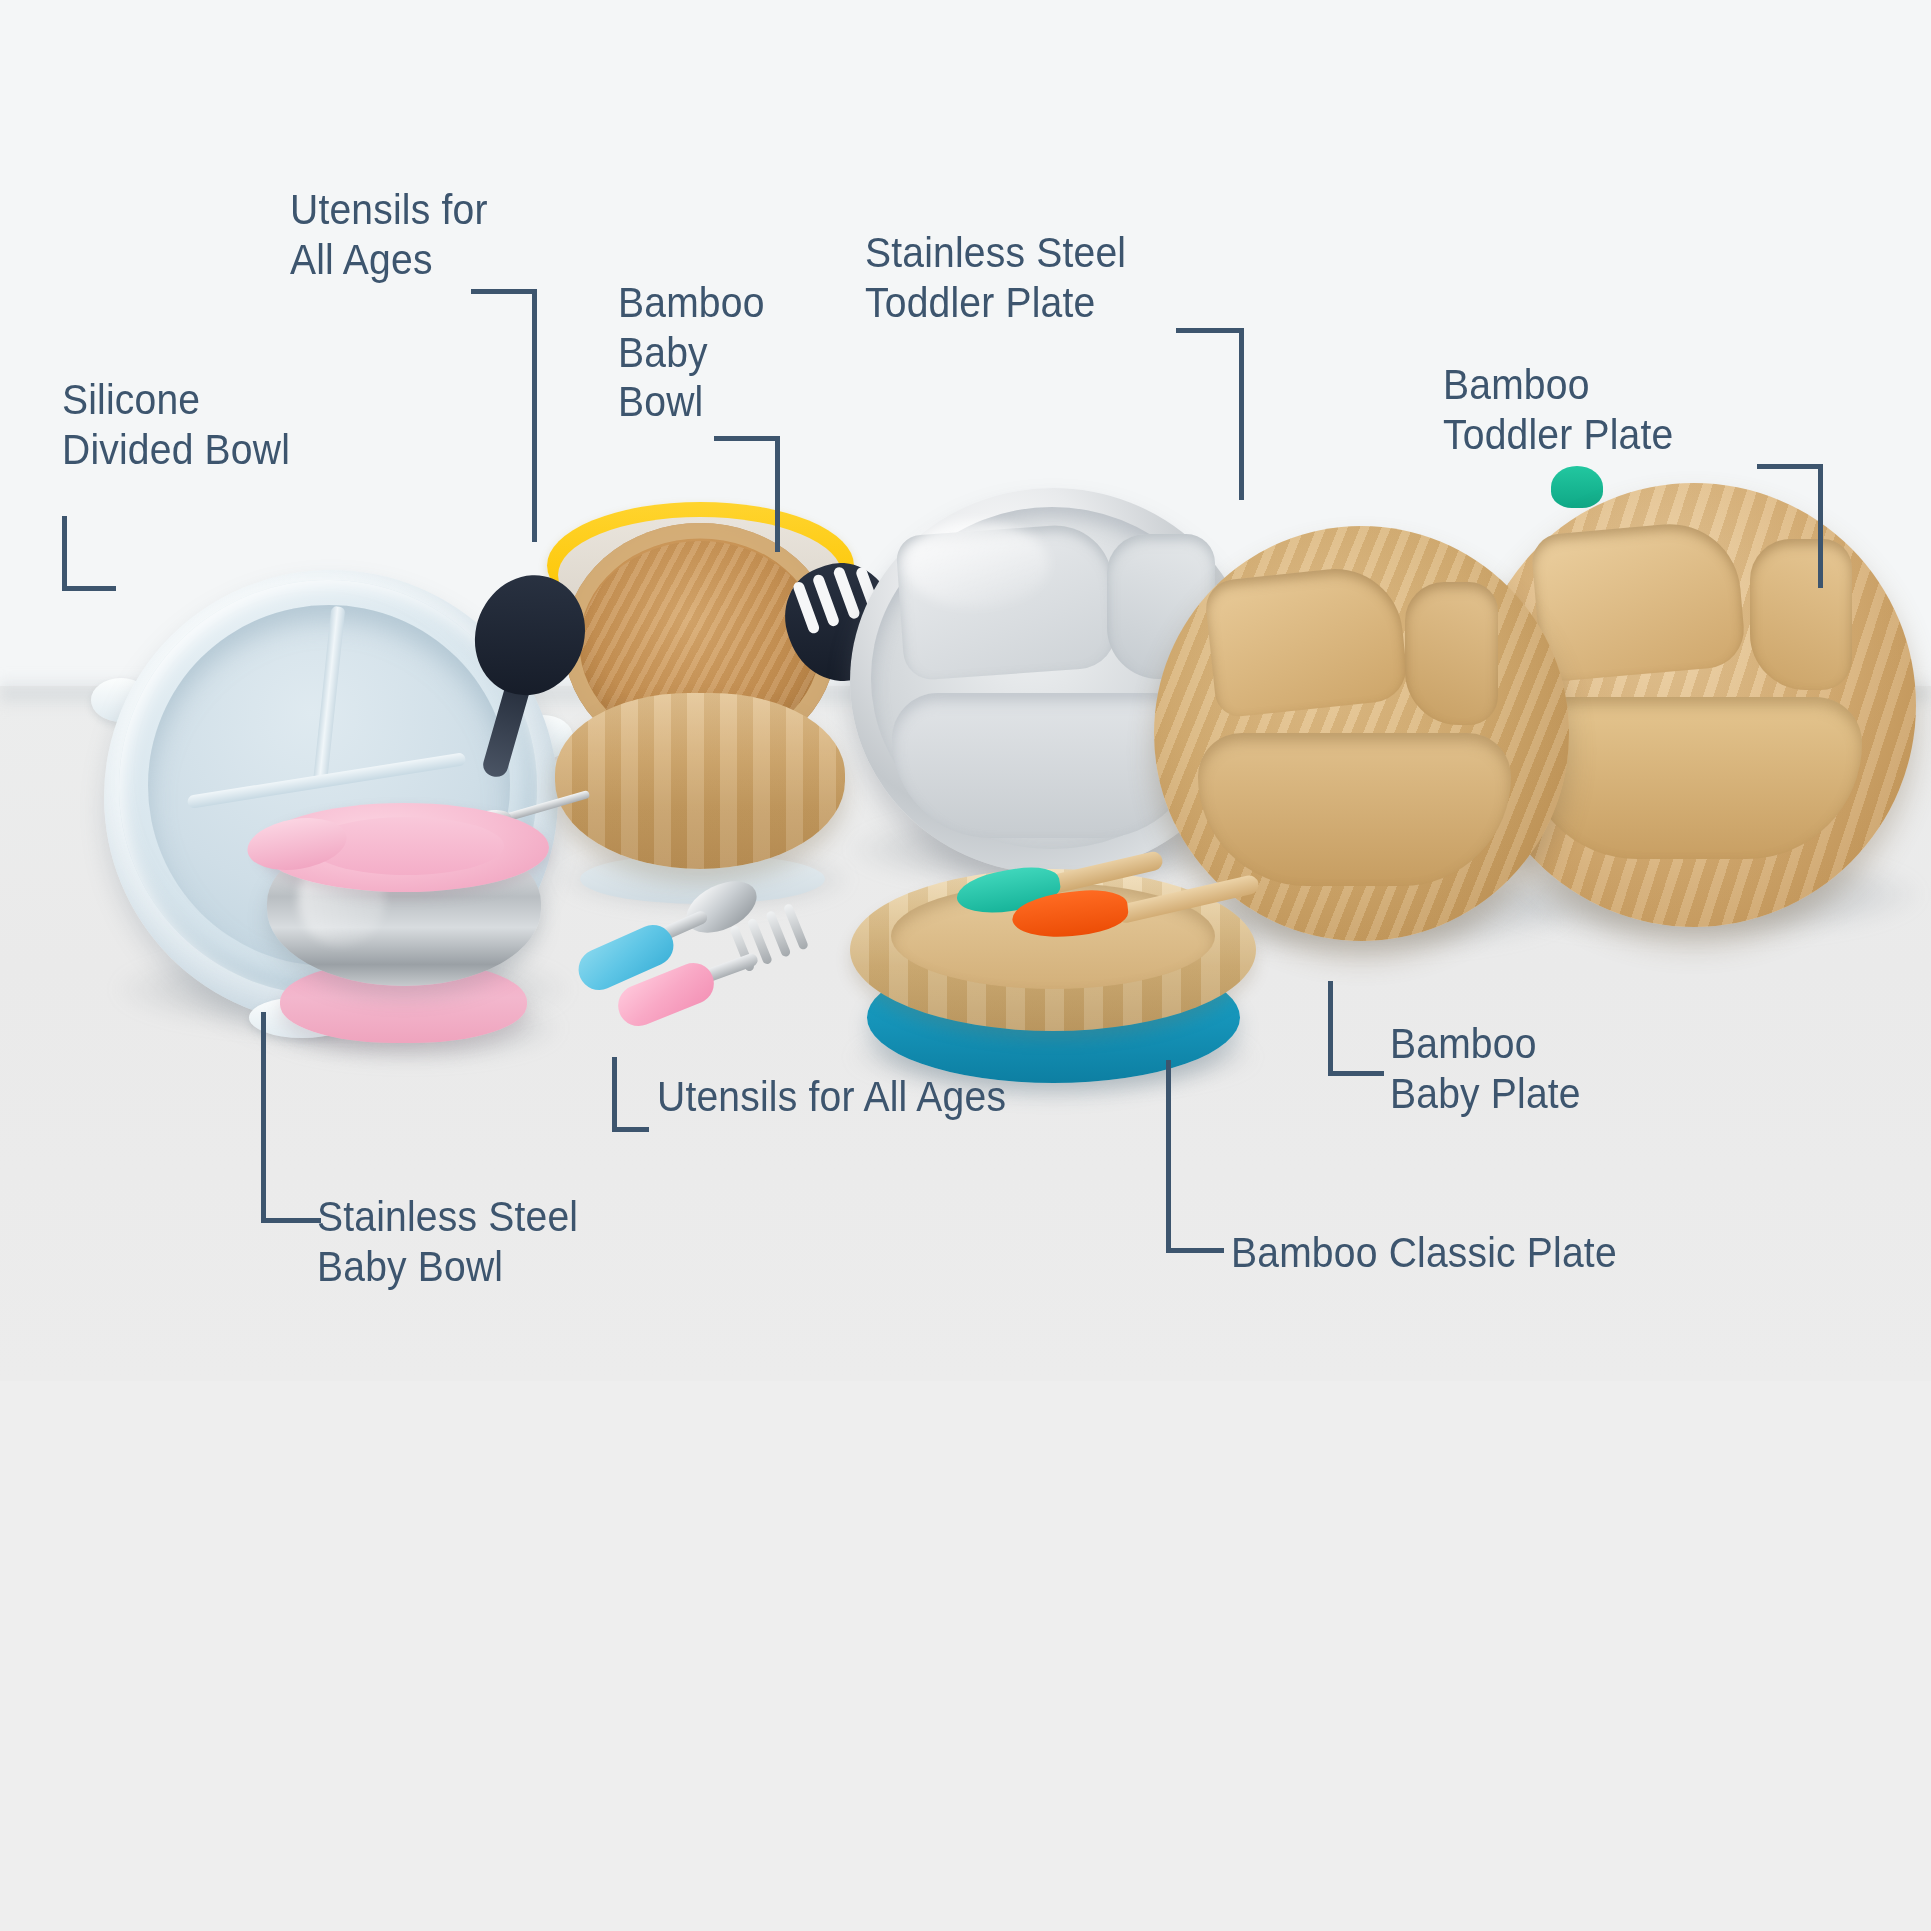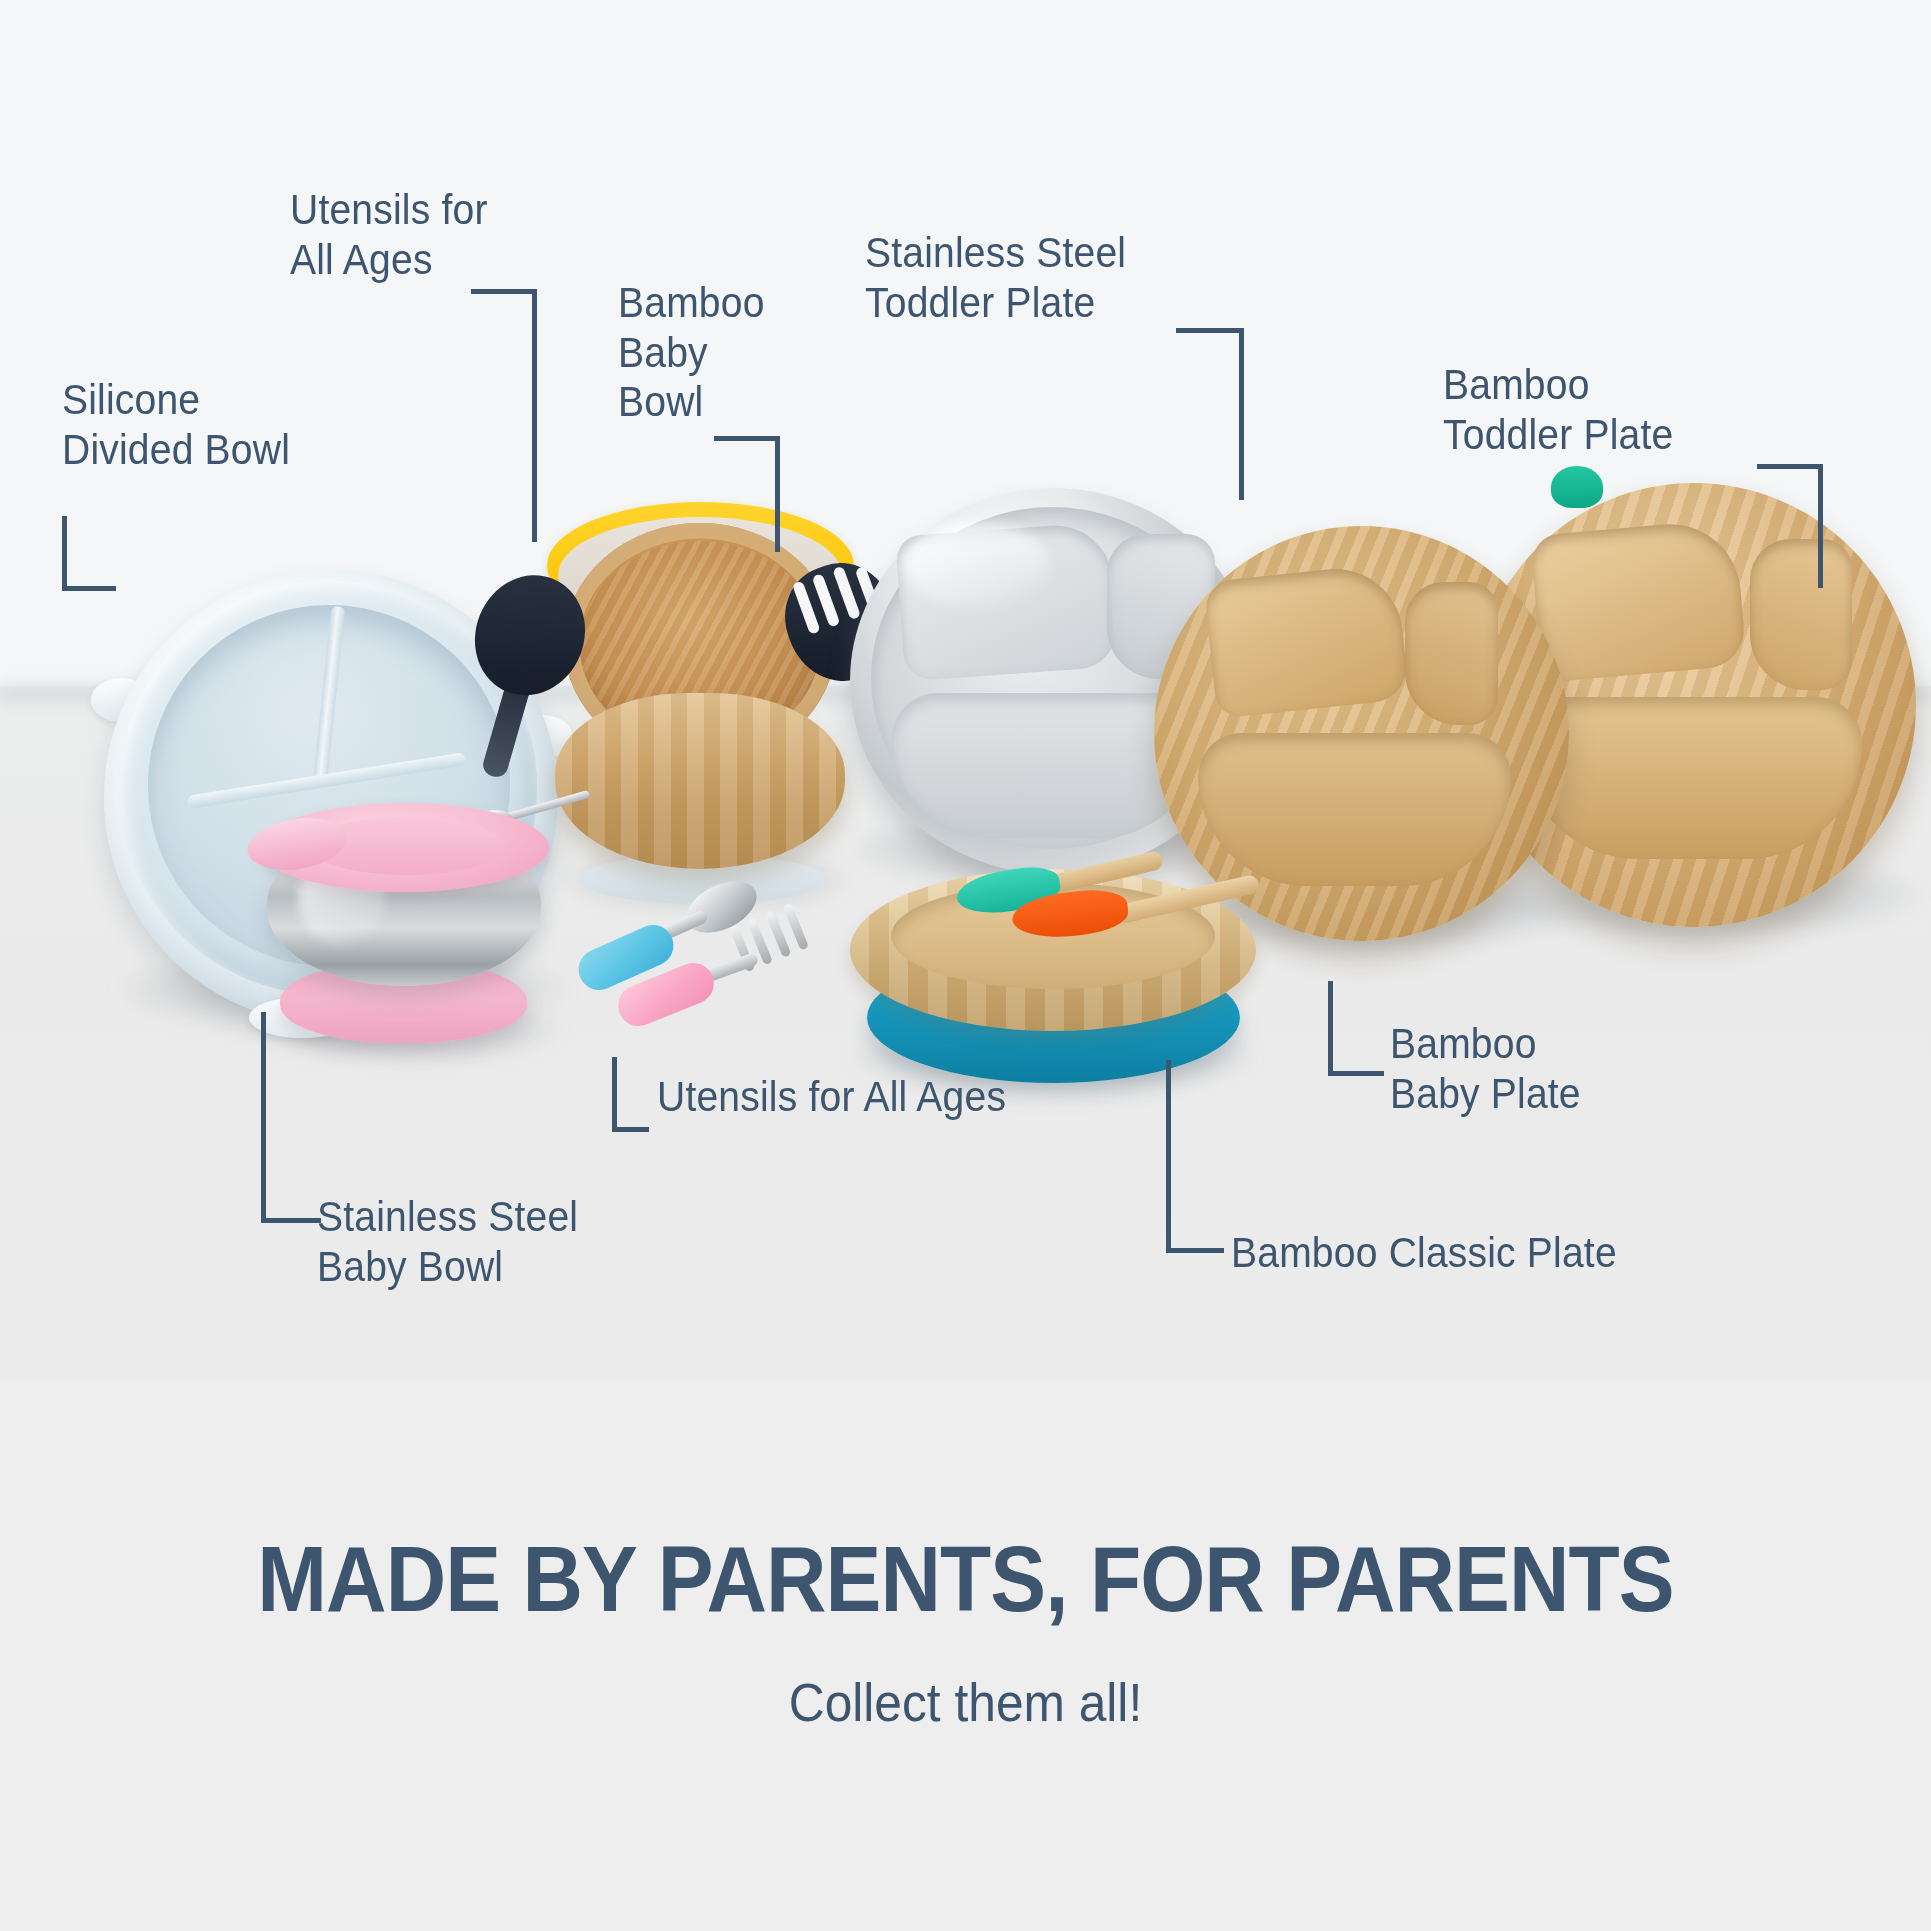--- a/index.html
+++ b/index.html
@@ -404,19 +404,15 @@
     </div>
 
     <div class="label" style="left:1231px;top:1228px;">Bamboo Classic Plate</div>
     <div class="leader" style="left:1166px;top:1060px;width:58px;height:193px;">
       <i class="v" style="left:0;top:0;height:193px;"></i>
       <i class="h" style="left:0;top:188px;width:58px;"></i>
     </div>
 
   </div>
 
-  <div class="bottom">
-    <div class="headline">MADE BY PARENTS, FOR PARENTS</div>
-    <div class="tagline">Collect them all!</div>
-  </div>
 
 </div>
 
 
 </body></html>

